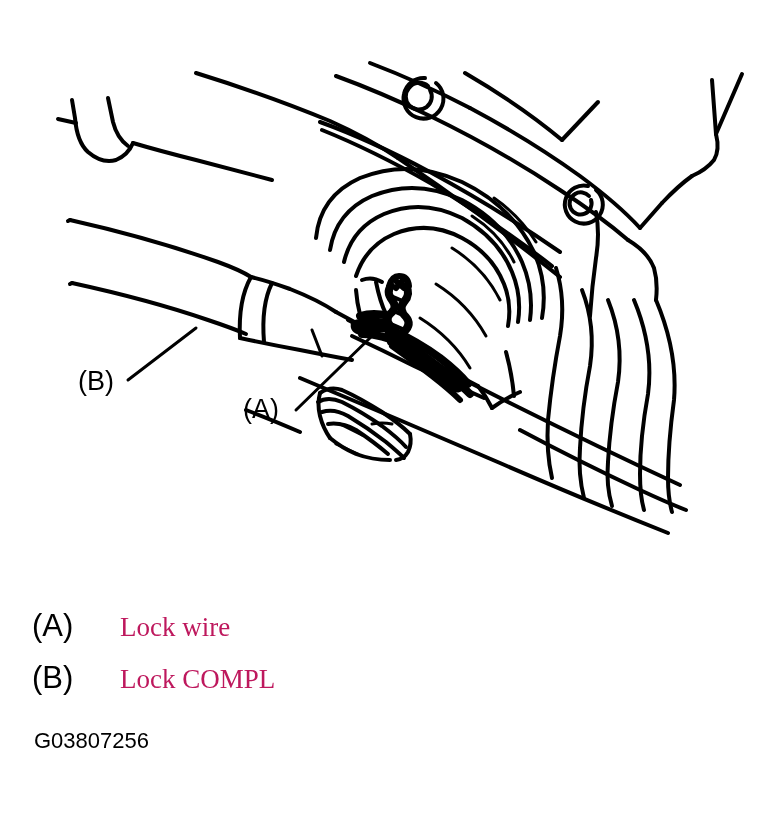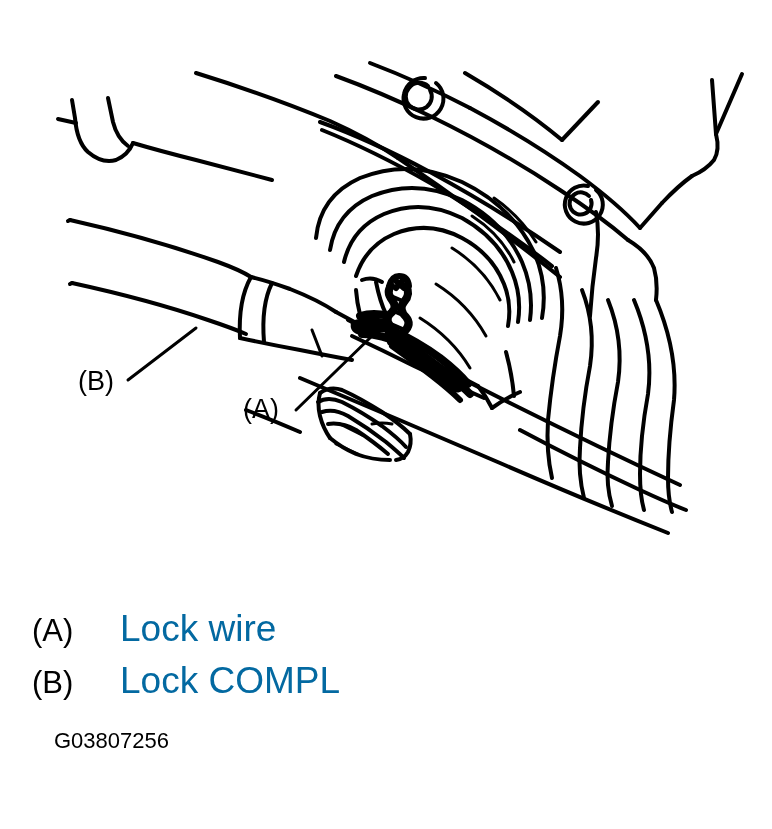--- a/index.html
+++ b/index.html
@@ -66,34 +66,33 @@
   }
   .legend-key {
     font-family: "Liberation Sans", sans-serif;
     font-size: 31px;
     color: #000000;
     width: 88px;
     flex: 0 0 88px;
     white-space: nowrap;
   }
   .legend-desc {
-    font-family: Liberation Sans, sans-serif;
-    font-size: 37px;
-    color: #0369a1;
+    font-family: Liberation Serif, serif;
+    font-size: 27px;
+    color: #be185d;
     white-space: nowrap;
   }
   #figure-id {
     position: absolute;
     left: 34px;
     top: 728px;
     font-family: "Liberation Sans", sans-serif;
     font-size: 22px;
     color: #000000;
     white-space: nowrap;
-    margin-left: 20px;
   }
 </style>
 </head>
 <body>
 
 <div id="page">
 
   <svg id="figure-svg" viewBox="0 0 772 829">
 
     <g>

